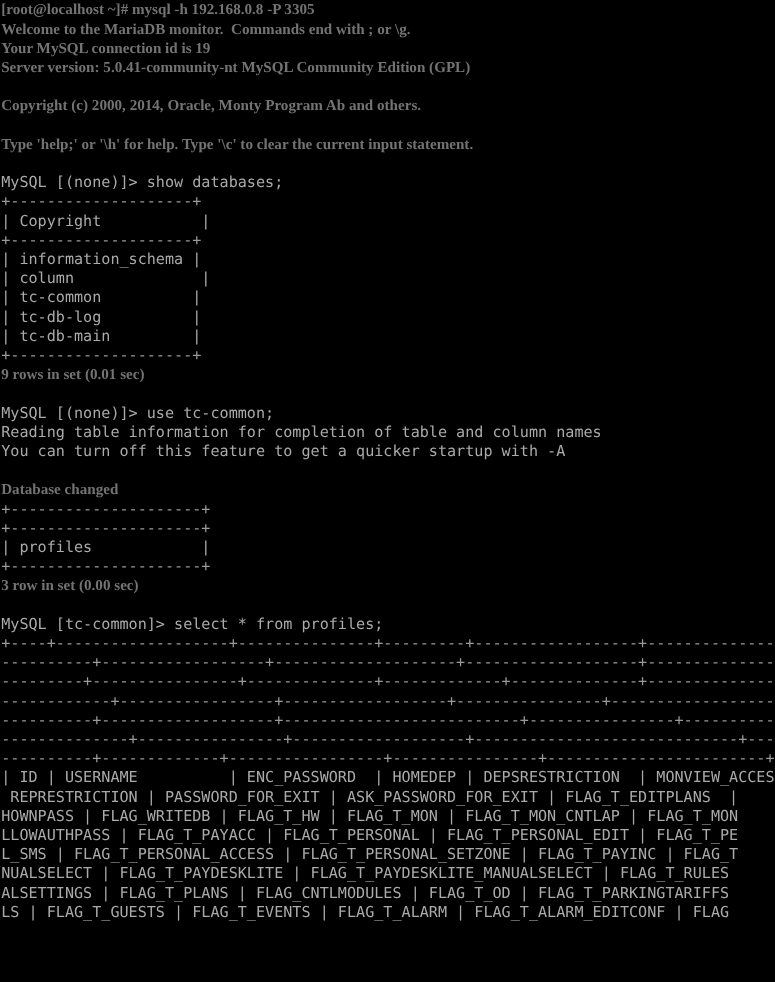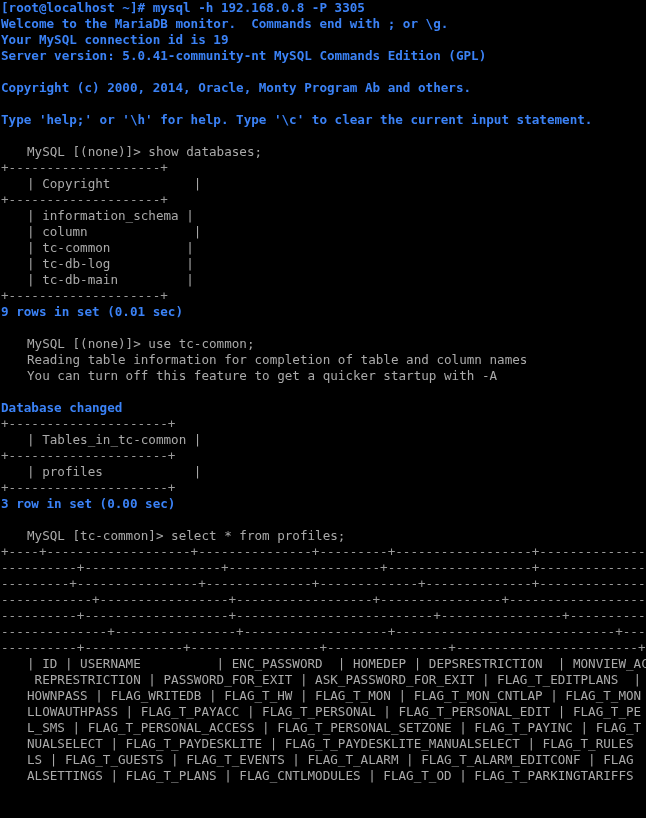--- a/index.html
+++ b/index.html
@@ -32,44 +32,44 @@
     color: #b4b4b4;
     font-weight: normal;
     overflow: hidden;
     padding-left: 1px;
     box-sizing: border-box;
   }
   
   .dim {
     color: #aaaaaa;
     font-weight: normal;
-    margin-left: 26px;
   }
   
   .bold {
-    color: #3b82f6;
+    color: #737373;
     font-weight: bold;
+    font-family: Liberation Serif, serif;
   }
   
   .rule {
     color: #9a9a9a;
     font-weight: normal;
   }
   .blank {
     height: 16px;
   }
 </style>
 </head>
 <body>
 
 <div id="terminal">
     <div class="line bold">[root@localhost ~]# mysql -h 192.168.0.8 -P 3305</div>
     <div class="line bold">Welcome to the MariaDB monitor.  Commands end with ; or \g.</div>
     <div class="line bold">Your MySQL connection id is 19</div>
-    <div class="line bold">Server version: 5.0.41-community-nt MySQL Commands Edition (GPL)</div>
+    <div class="line bold">Server version: 5.0.41-community-nt MySQL Community Edition (GPL)</div>
     <div class="line blank"></div>
     <div class="line bold">Copyright (c) 2000, 2014, Oracle, Monty Program Ab and others.</div>
     <div class="line blank"></div>
     <div class="line bold">Type 'help;' or '\h' for help. Type '\c' to clear the current input statement.</div>
     <div class="line blank"></div>
     <div class="line dim">MySQL [(none)]&gt; show databases;</div>
     <div class="line rule">+--------------------+</div>
     <div class="line dim">| Copyright           |</div>
     <div class="line rule">+--------------------+</div>
     <div class="line dim">| information_schema |</div>
@@ -79,35 +79,34 @@
     <div class="line dim">| tc-db-main         |</div>
     <div class="line rule">+--------------------+</div>
     <div class="line bold">9 rows in set (0.01 sec)</div>
     <div class="line blank"></div>
     <div class="line dim">MySQL [(none)]&gt; use tc-common;</div>
     <div class="line dim">Reading table information for completion of table and column names</div>
     <div class="line dim">You can turn off this feature to get a quicker startup with -A</div>
     <div class="line blank"></div>
     <div class="line bold">Database changed</div>
     <div class="line rule">+---------------------+</div>
-    <div class="line dim">| Tables_in_tc-common |</div>
     <div class="line rule">+---------------------+</div>
     <div class="line dim">| profiles            |</div>
     <div class="line rule">+---------------------+</div>
     <div class="line bold">3 row in set (0.00 sec)</div>
     <div class="line blank"></div>
     <div class="line dim">MySQL [tc-common]&gt; select * from profiles;</div>
     <div class="line rule">+----+-------------------+---------------+---------+------------------+-----------------</div>
     <div class="line rule">----------+------------------+--------------------+-------------------+---------------+-</div>
     <div class="line rule">---------+----------------+--------------+-------------+--------------+---------------+-</div>
     <div class="line rule">------------+-----------------+------------------+----------------+---------------------+</div>
     <div class="line rule">----------+-------------------+--------------------------+----------------+------------+-</div>
     <div class="line rule">--------------+----------------+-------------------+-----------------------------+-------</div>
     <div class="line rule">----------+-------------+-----------------+----------------+------------------------+-----</div>
     <div class="line dim">| ID | USERNAME          | ENC_PASSWORD  | HOMEDEP | DEPSRESTRICTION  | MONVIEW_ACCESS_</div>
     <div class="line dim"> REPRESTRICTION | PASSWORD_FOR_EXIT | ASK_PASSWORD_FOR_EXIT | FLAG_T_EDITPLANS  |</div>
     <div class="line dim">HOWNPASS | FLAG_WRITEDB | FLAG_T_HW | FLAG_T_MON | FLAG_T_MON_CNTLAP | FLAG_T_MON</div>
     <div class="line dim">LLOWAUTHPASS | FLAG_T_PAYACC | FLAG_T_PERSONAL | FLAG_T_PERSONAL_EDIT | FLAG_T_PE</div>
     <div class="line dim">L_SMS | FLAG_T_PERSONAL_ACCESS | FLAG_T_PERSONAL_SETZONE | FLAG_T_PAYINC | FLAG_T</div>
     <div class="line dim">NUALSELECT | FLAG_T_PAYDESKLITE | FLAG_T_PAYDESKLITE_MANUALSELECT | FLAG_T_RULES</div>
+    <div class="line dim">ALSETTINGS | FLAG_T_PLANS | FLAG_CNTLMODULES | FLAG_T_OD | FLAG_T_PARKINGTARIFFS</div>
     <div class="line dim">LS | FLAG_T_GUESTS | FLAG_T_EVENTS | FLAG_T_ALARM | FLAG_T_ALARM_EDITCONF | FLAG</div>
-    <div class="line dim">ALSETTINGS | FLAG_T_PLANS | FLAG_CNTLMODULES | FLAG_T_OD | FLAG_T_PARKINGTARIFFS</div>
   </div>
 
 </body></html>

